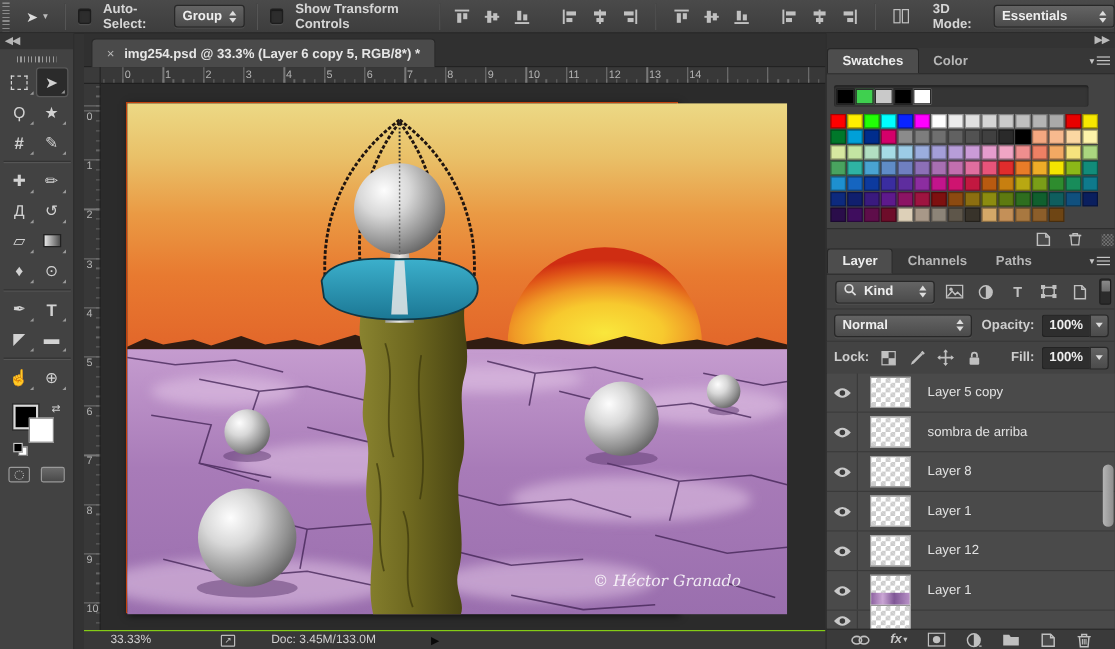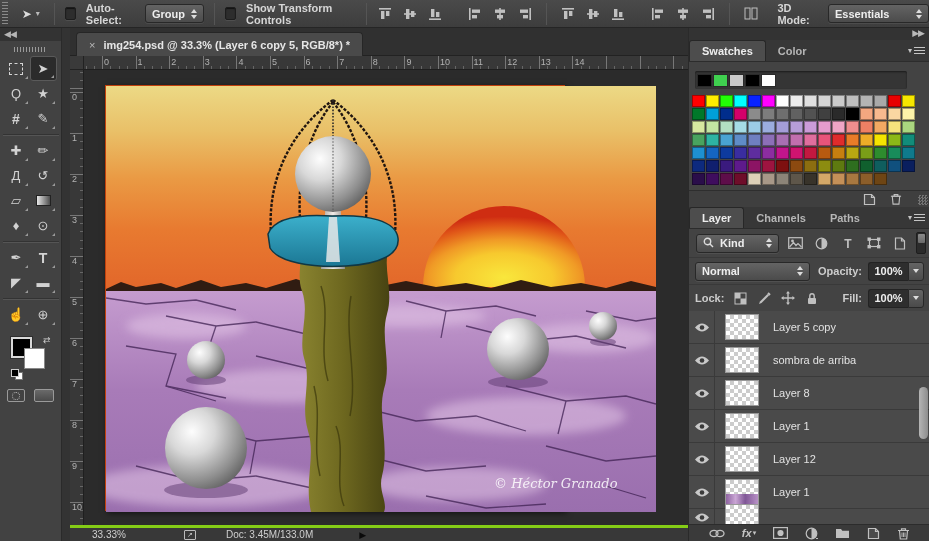--- a/index.html
+++ b/index.html
@@ -81,21 +81,21 @@
   .hruler span { position:absolute; top:1px; font-size:9px; color:#b3b3b3; }
   .vruler { position:absolute; left:0; top:42px; width:14px; height:455px; background:#383838; border-right:1px solid #1f1f1f;
     background-image:
       repeating-linear-gradient(180deg,#777 0 1px,transparent 1px 41px),
       repeating-linear-gradient(180deg,#666 0 1px,transparent 1px 8.2px);
     background-size:14px 100%,4px 100%; background-position:0 22px,10px 22px; background-repeat:repeat-y; overflow:hidden; }
   .vruler span { position:absolute; left:2px; font-size:9px; color:#b3b3b3; line-height:.85; width:10px; word-break:break-all; }
   .pasteboard { position:absolute; left:14px; top:42px; width:604px; height:455px; background:#2b2b2b; overflow:hidden; }
   .canvas { position:absolute; left:21px; top:15px; width:460px; height:426px; border:1px solid #c2410c;
     box-shadow:2px 2px 6px rgba(0,0,0,.6); }
-  .statusbar { position:absolute; left:0; top:497px; width:618px; height:16px; background:#383838; border-top:3px solid #84cc16;
+  .statusbar { position:absolute; left:0; top:497px; width:618px; height:16px; background:#383838; border-top:1px solid #84cc16;
     display:flex; align-items:center; font-size:10px; color:#cfcfcf; }
   .statusbar .zoomfield { width:88px; padding-left:22px; }
   .statusbar .sicon { width:12px; height:10px; border:1px solid #bbb; border-radius:1px; font-size:7px; color:#ccc;
     display:flex; align-items:center; justify-content:center; margin:0 12px 0 26px; }
   .statusbar .docsizes { margin-left:18px; }
   .statusbar .tri { margin-left:46px; color:#0a0a0a; font-size:9px; }
   
   .dock { position:absolute; left:688px; top:28px; width:241px; height:513px; background:#3f3f3f; border-left:1px solid #2a2a2a; }
   .dock-top { position:absolute; left:0; top:0; width:241px; height:12px; background:#333; color:#b9b9b9; font-size:9px;
     text-align:right; padding-right:6px; line-height:11px; letter-spacing:-1px; }

